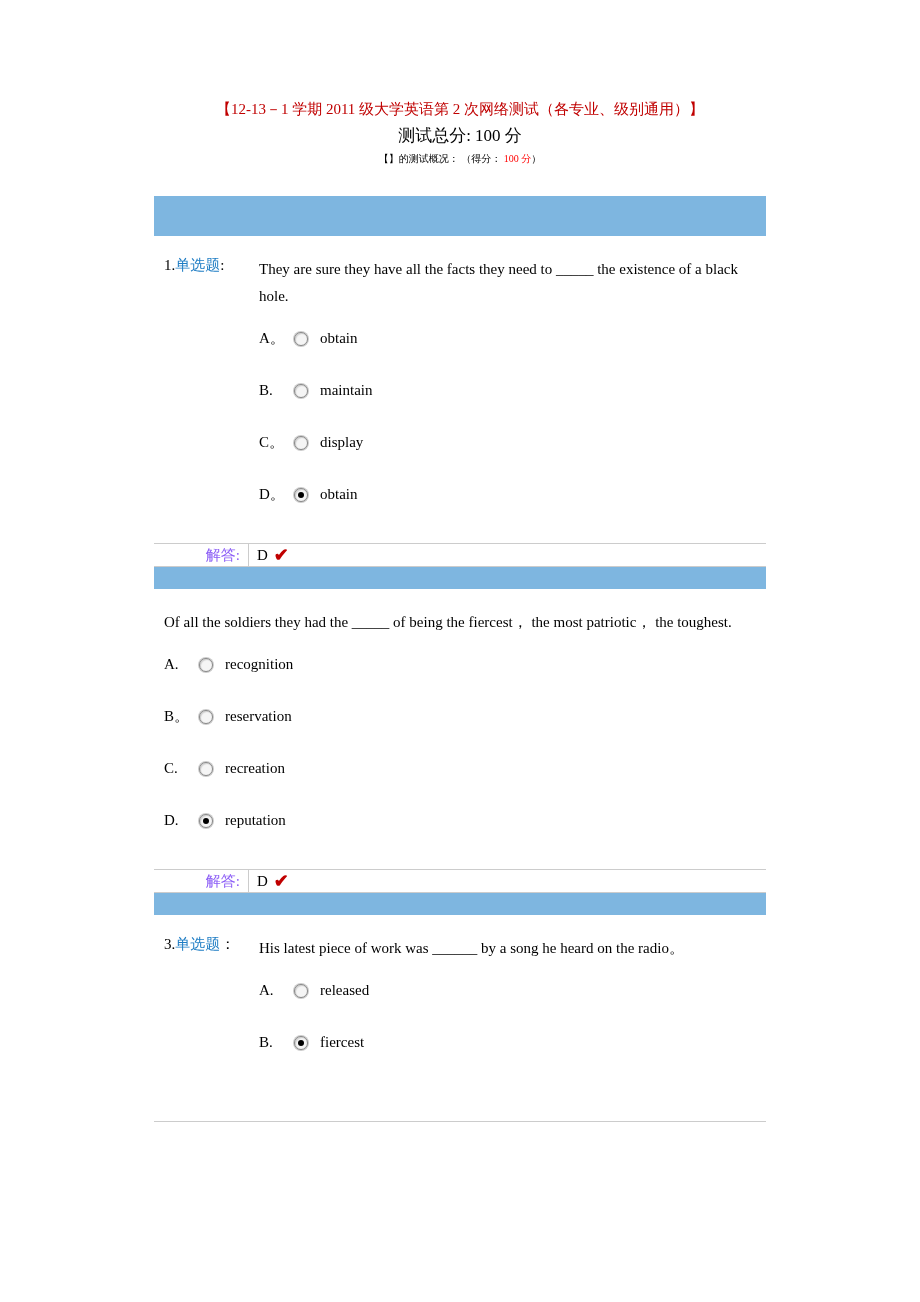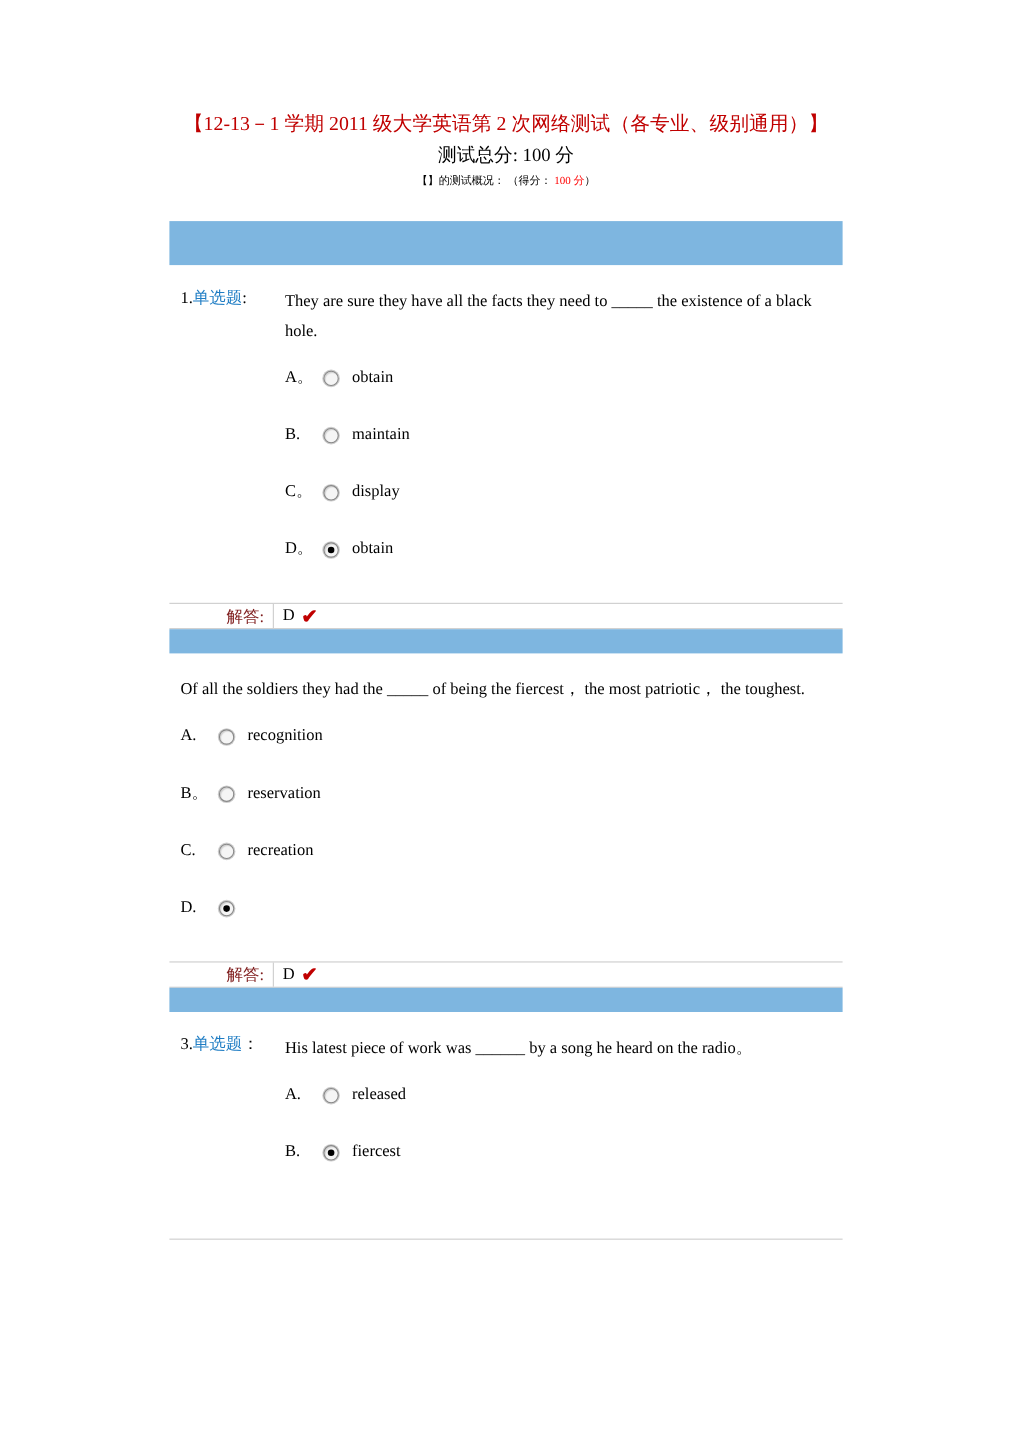--- a/index.html
+++ b/index.html
@@ -14,21 +14,21 @@
       width: 920px;
       margin: 0 auto;
       padding: 100px 0 30px 0;
     }
     .header {
       text-align: center;
       margin-bottom: 30px;
     }
     .header-title {
       color: #c00000;
-      font-size: 18px;
+      font-size: 15px;
       margin-bottom: 5px;
     }
     .header-total {
       color: #000;
       font-size: 17px;
       margin-bottom: 5px;
     }
     .header-score {
       color: #000;
       font-size: 10px;
@@ -109,21 +109,21 @@
       display: flex;
       border-top: 1px solid #ccc;
       border-bottom: 1px solid #ccc;
       align-items: center;
       height: 24px;
     }
     .answer-label {
       width: 95px;
       text-align: right;
       padding-right: 8px;
-      color: #7f1d1d;
+      color: #8b5cf6;
       border-right: 1px solid #ccc;
       height: 100%;
       display: flex;
       align-items: center;
       justify-content: flex-end;
     }
     .answer-value {
       padding-left: 8px;
       display: flex;
       align-items: center;
@@ -203,20 +203,21 @@
           <span class="option-text">reservation</span>
         </div>
         <div class="option-line">
           <span class="option-letter">C.</span>
           <span class="radio-img"></span>
           <span class="option-text">recreation</span>
         </div>
         <div class="option-line">
           <span class="option-letter">D.</span>
           <span class="radio-img checked"></span>
+          <span class="option-text">reputation</span>
         </div>
       </div>
     </div>
     <div class="answer-row">
       <div class="answer-label">解答:</div>
       <div class="answer-value">
         <span>D</span>
         <span class="check-mark">✔</span>
       </div>
     </div>

